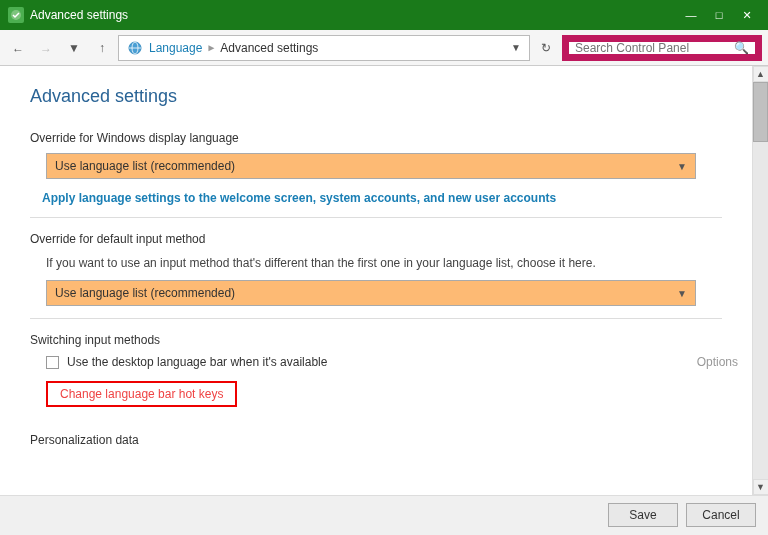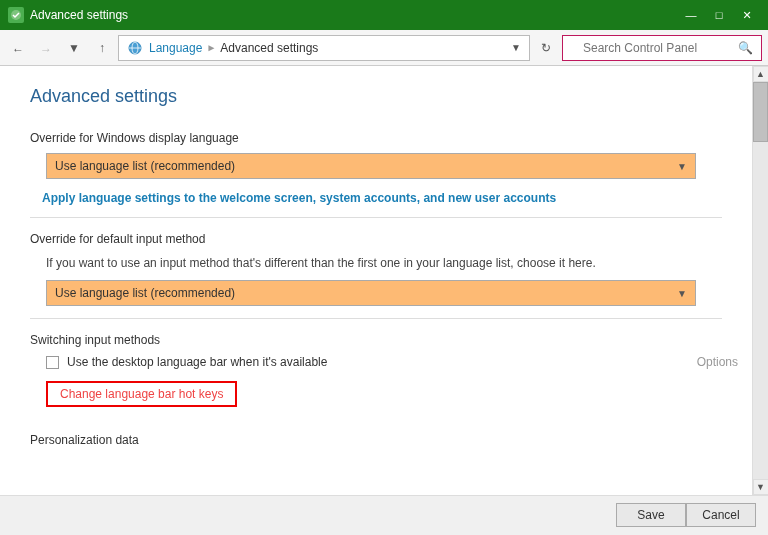--- a/index.html
+++ b/index.html
@@ -76,25 +76,25 @@
       border: 1px solid transparent;
       cursor: pointer;
       display: flex; align-items: center; justify-content: center;
       font-size: 12px;
       color: #555;
     }
 
     .search-box {
       width: 200px;
       height: 26px;
-      border: 1px solid #be185d;
+      border: 7px solid #be185d;
       background: white;
       display: flex;
       align-items: center;
-      padding: 0 20px;
+      padding: 0 6px;
     }
     .search-input {
       border: none;
       outline: none;
       flex: 1;
       font-size: 12px;
       color: #999;
       background: transparent;
     }
     .search-icon { color: #555; font-size: 12px; }
@@ -261,20 +261,21 @@
 
     
     .footer {
       height: 38px;
       background: #f0f0f0;
       border-top: 1px solid #ddd;
       display: flex;
       align-items: center;
       justify-content: flex-end;
       padding: 0 12px;
+      gap: 8px;
     }
     .footer-btn {
       height: 24px;
       min-width: 70px;
       padding: 0 12px;
       font-size: 12px;
       border: 1px solid #aaa;
       background: #e8e8e8;
       cursor: pointer;
       color: #333;

